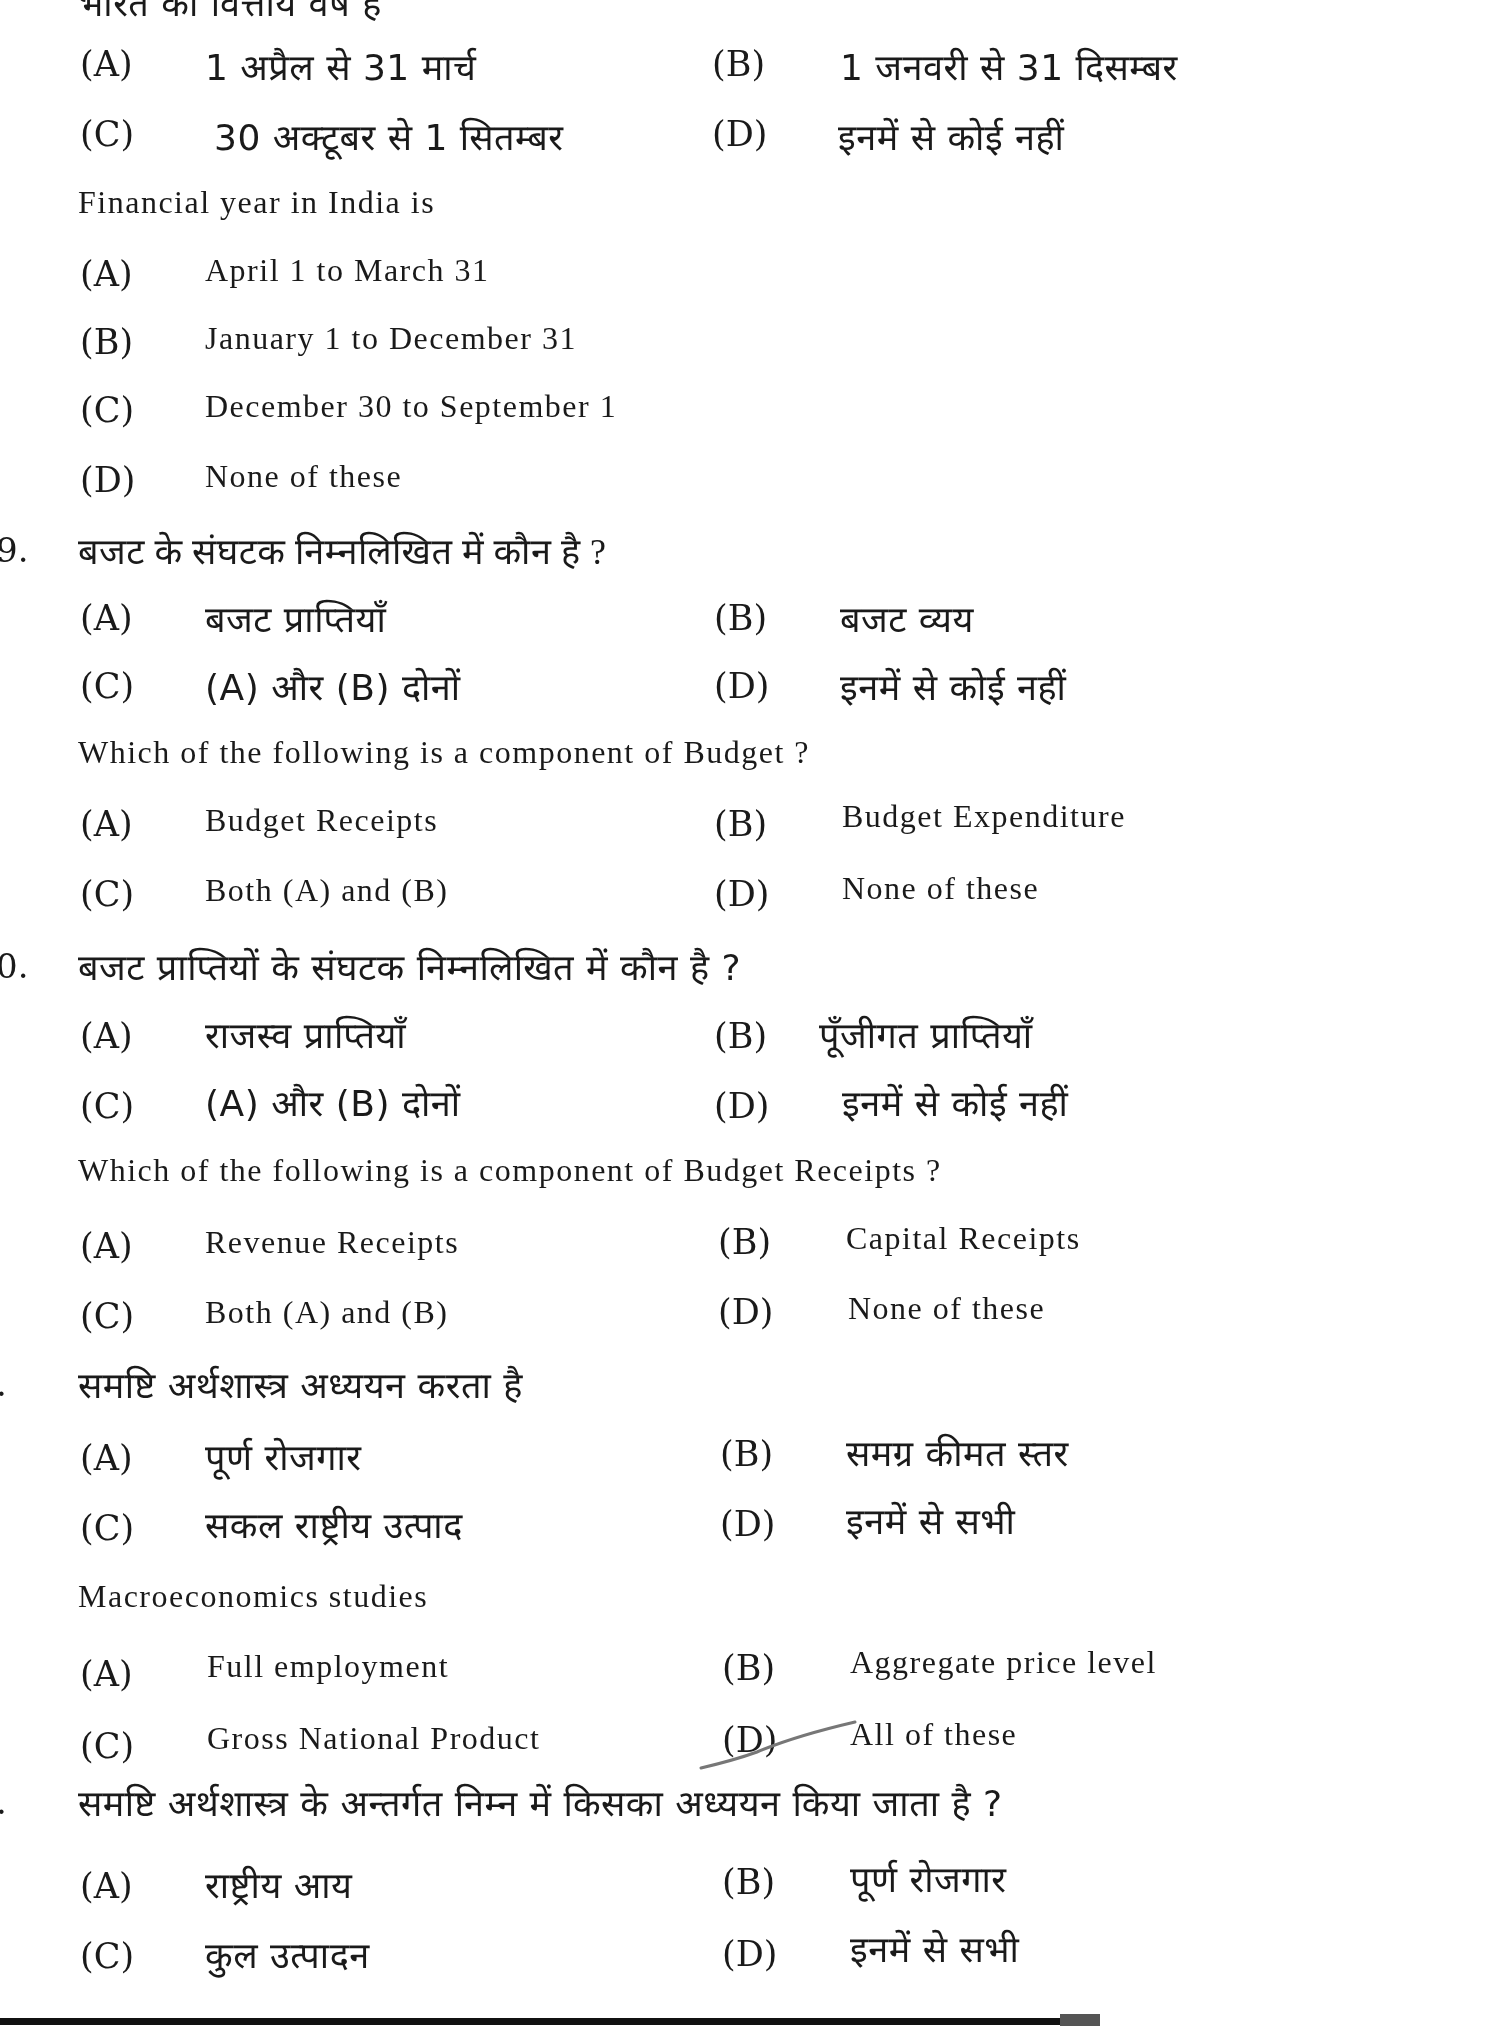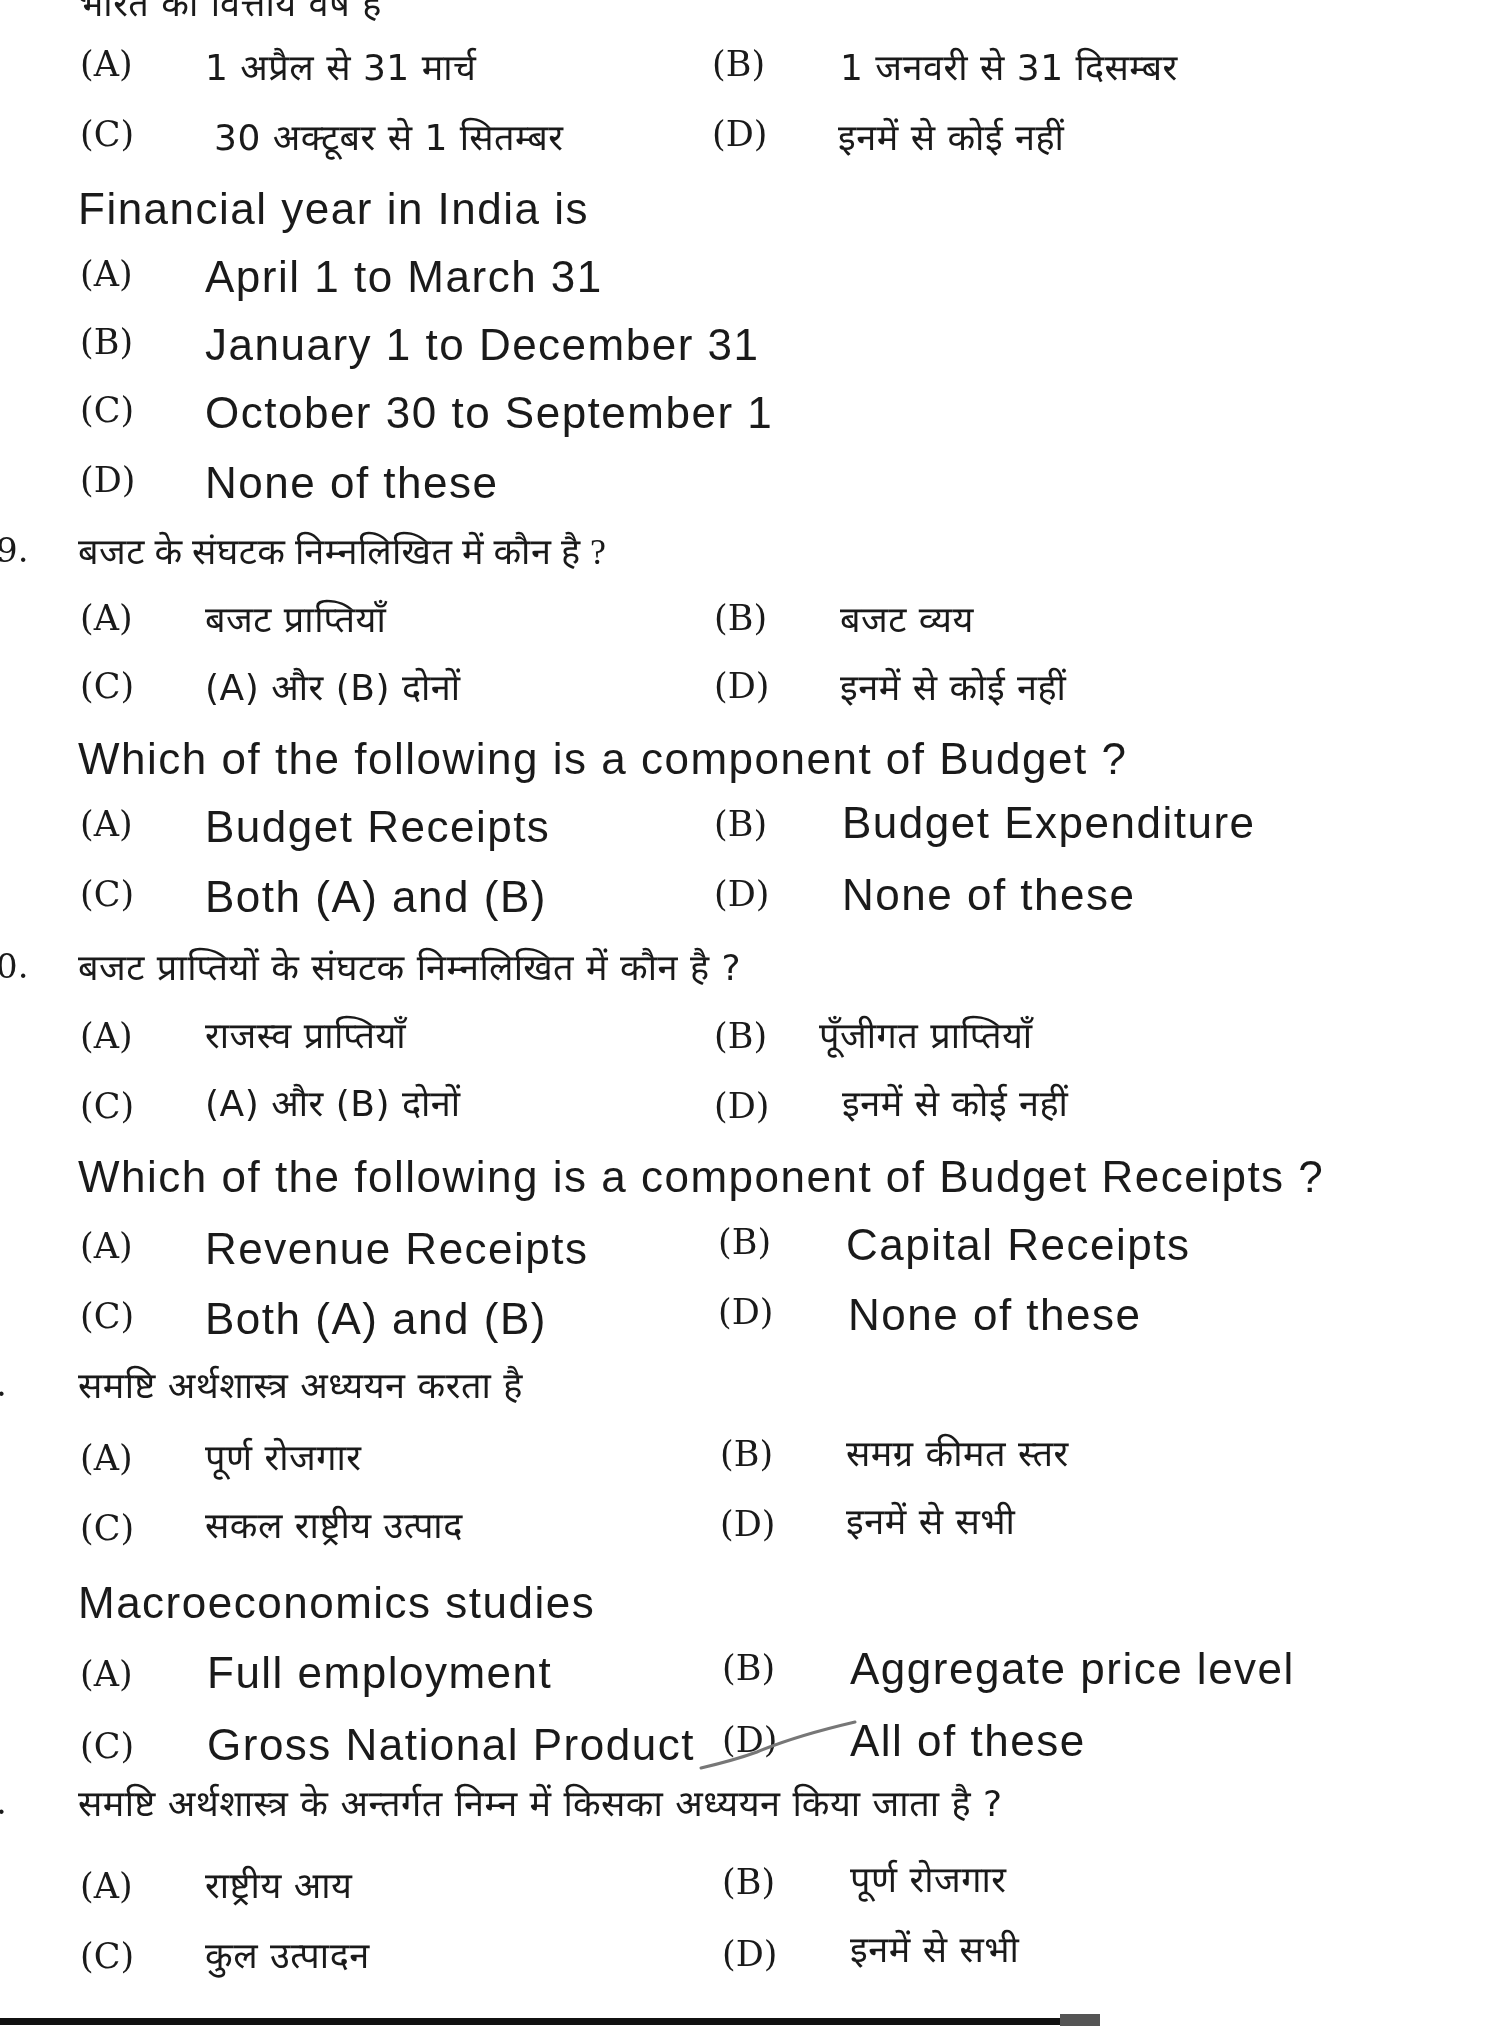--- a/index.html
+++ b/index.html
@@ -3,21 +3,21 @@
 <meta charset="utf-8">
 <style>
   html, body { margin:0; padding:0; background:#ffffff; }
   body {
     width:1505px; height:2034px; position:relative; overflow:hidden;
     font-family: "DejaVu Serif", "Liberation Serif", serif;
     color:#1a1a1a;
   }
   .line { position:absolute; white-space:nowrap; }
   .hi { font-family: "DejaVu Sans", "Liberation Sans", sans-serif; font-size:36px; letter-spacing:0.5px; }
-  .en { font-family: Liberation Sans, sans-serif; font-size:44px; letter-spacing:1.5px; }
+  .en { font-family: Liberation Serif, serif; font-size:32px; letter-spacing:1.5px; }
   .lbl { position:absolute; font-family:"DejaVu Serif","Liberation Serif",serif; font-size:35px; }
   .opt { position:absolute; white-space:nowrap; }
   .qnum { position:absolute; left:-4px; font-size:34px; }
   .rule { position:absolute; left:0; top:2018px; width:1095px; height:7px; background:#111; }
   .rule2 { position:absolute; left:1060px; top:2014px; width:40px; height:12px; background:#555; }
   .tick { position:absolute; }
 </style>
 </head>
 <body>
 
@@ -30,21 +30,21 @@
 <span class="opt hi" style="left:205px; top:112px;margin-left:9px;">30 अक्टूबर से 1 सितम्बर</span>
 <span class="lbl" style="left:712px; top:114px;">(D)</span>
 <span class="opt hi" style="left:838px; top:112px;">इनमें से कोई नहीं</span>
 
 <div class="line en" style="left:78px; top:184px;">Financial year in India is</div>
 <span class="lbl" style="left:80px; top:254px;">(A)</span>
 <span class="opt en" style="left:205px; top:252px;">April 1 to March 31</span>
 <span class="lbl" style="left:80px; top:322px;">(B)</span>
 <span class="opt en" style="left:205px; top:320px;">January 1 to December 31</span>
 <span class="lbl" style="left:80px; top:390px;">(C)</span>
-<span class="opt en" style="left:205px; top:388px;">October 30 to September 1</span>
+<span class="opt en" style="left:205px; top:388px;">December 30 to September 1</span>
 <span class="lbl" style="left:80px; top:460px;">(D)</span>
 <span class="opt en" style="left:205px; top:458px;">None of these</span>
 
 <span class="qnum" style="top:530px;">9.</span>
 <div class="line hi" style="left:78px; top:526px;font-family:Liberation Serif, serif;">बजट के संघटक निम्नलिखित में कौन है ?</div>
 <span class="lbl" style="left:80px; top:598px;">(A)</span>
 <span class="opt hi" style="left:205px; top:594px;">बजट प्राप्तियाँ</span>
 <span class="lbl" style="left:714px; top:598px;">(B)</span>
 <span class="opt hi" style="left:840px; top:594px;">बजट व्यय</span>
 <span class="lbl" style="left:80px; top:666px;">(C)</span>

